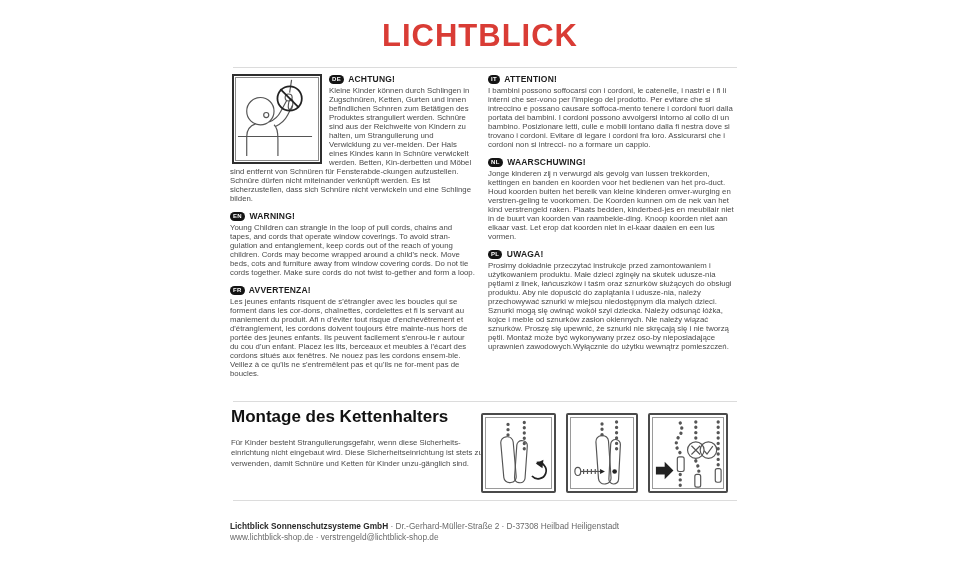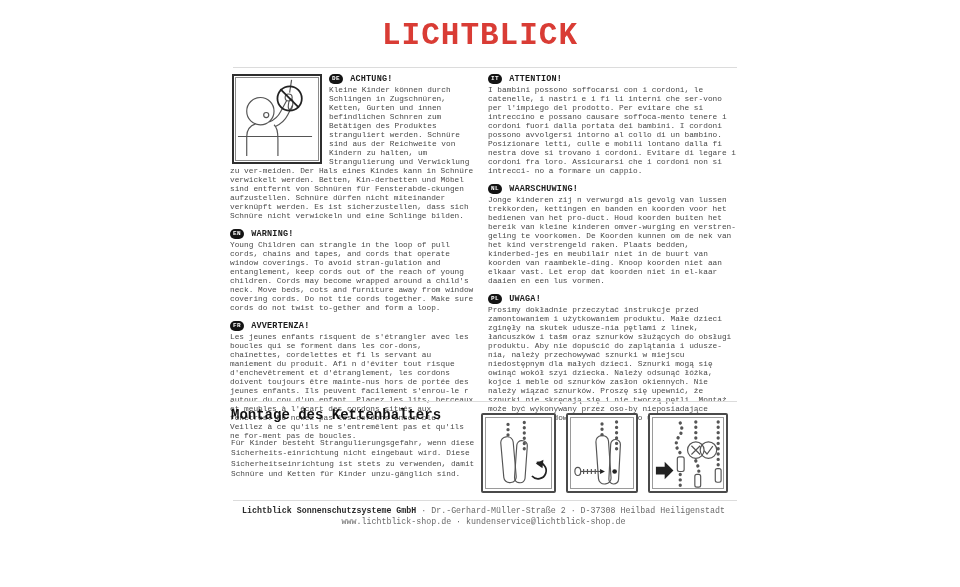--- a/index.html
+++ b/index.html
@@ -1,17 +1,17 @@
 <!DOCTYPE html>
 <html><head>
 <meta charset="utf-8">
 <style>
   html,body{margin:0;padding:0;background:#fff;}
   .page{position:relative;width:960px;height:587px;background:#fff;overflow:hidden;
-        font-family:Liberation Mono, monospace;color:#484848;}
+        font-family:Liberation Sans, sans-serif;color:#484848;}
   
   .logo{position:absolute;top:18px;left:0;width:960px;text-align:center;
         font-size:31px;font-weight:800;letter-spacing:1px;color:#d93c35;}
   .rule{position:absolute;height:1px;background:#dcdcdc;}
   .rule-top{top:67px;left:233px;width:504px;}
   .rule-montage{top:401px;left:233px;width:504px;}
   .rule-footer{top:500px;left:233px;width:504px;}
   
   .main{position:absolute;top:74px;left:230px;width:507px;display:flex;gap:13px;}
   .col{width:245px;}
@@ -20,29 +20,29 @@
   .sec-head{font-size:8.5px;font-weight:700;color:#1d1d1d;letter-spacing:.2px;margin-bottom:2px;}
   .badge{display:inline-block;background:#141414;color:#fff;border-radius:8px;
          font-size:6px;font-weight:700;padding:1px 3px 1.5px;letter-spacing:.3px;
          vertical-align:1px;margin-right:2px;}
   .body-text{font-size:7.8px;line-height:9px;color:#4a4a4a;text-align:left;}
   
   .hazard-box{float:left;width:84px;height:84px;border:2px solid #2e2e2e;padding:1px;
               margin:0 7px 3px 2px;background:#fff;}
   .hazard-inner{width:100%;height:100%;border:1px solid #8a8a8a;box-sizing:border-box;}
   
-  .montage-title{position:absolute;top:407px;left:231px;font-size:14px;font-weight:800;color:#111;text-align:right;}
+  .montage-title{position:absolute;top:407px;left:231px;font-size:17px;font-weight:800;color:#111;text-align:right;}
   .montage-body{position:absolute;top:438px;left:231px;width:254px;
                 font-size:7.8px;line-height:10.3px;color:#4a4a4a;}
   .steps{position:absolute;top:413px;left:481px;display:flex;gap:10px;}
   .step-box{height:80px;border:2px solid #4a4a4a;border-radius:2px;padding:2px;box-sizing:border-box;background:#fff;}
   .step-inner{width:100%;height:100%;border:1px solid #9a9a9a;box-sizing:border-box;}
   .step-1{width:75px;}.step-2{width:72px;}.step-3{width:80px;}
   
-  .footer{position:absolute;top:505px;left:230px;width:507px;text-align:center;
+  .footer{position:absolute;top:521px;left:230px;width:507px;
           font-size:8.3px;line-height:11px;color:#6a6a6a;}
   .footer .company{font-weight:700;color:#2a2a2a;}
   svg{display:block;}
   .ln{stroke:#555;stroke-width:1.2;fill:none;}
   .chain{stroke:#555;stroke-width:3.4;stroke-dasharray:0.1 5.4;stroke-linecap:round;fill:none;}
   .thick{stroke:#222;stroke-width:1.8;fill:none;}
   .solid{fill:#222;stroke:none;}
 </style>
 </head>
 <body>
@@ -176,16 +176,16 @@
           <circle class="ln" cx="57" cy="33" r="8.5"></circle>
           <path class="ln" d="M52.5 33.5 l3 3.5 l6 -8"></path>
         </svg>
       </div>
     </div>
   </div>
 
   <div class="rule rule-footer"></div>
   <div class="footer">
     <div><span class="company">Lichtblick Sonnenschutzsysteme GmbH</span><span> · Dr.-Gerhard-Müller-Straße 2 · D-37308 Heilbad Heiligenstadt</span></div>
-    <div>www.lichtblick-shop.de · kundenservice@lichtblick-shop.de</div>
+    <div>www.lichtblick-shop.de · verstrengeld@lichtblick-shop.de</div>
   </div>
 
 </div>
 
 </body></html>

